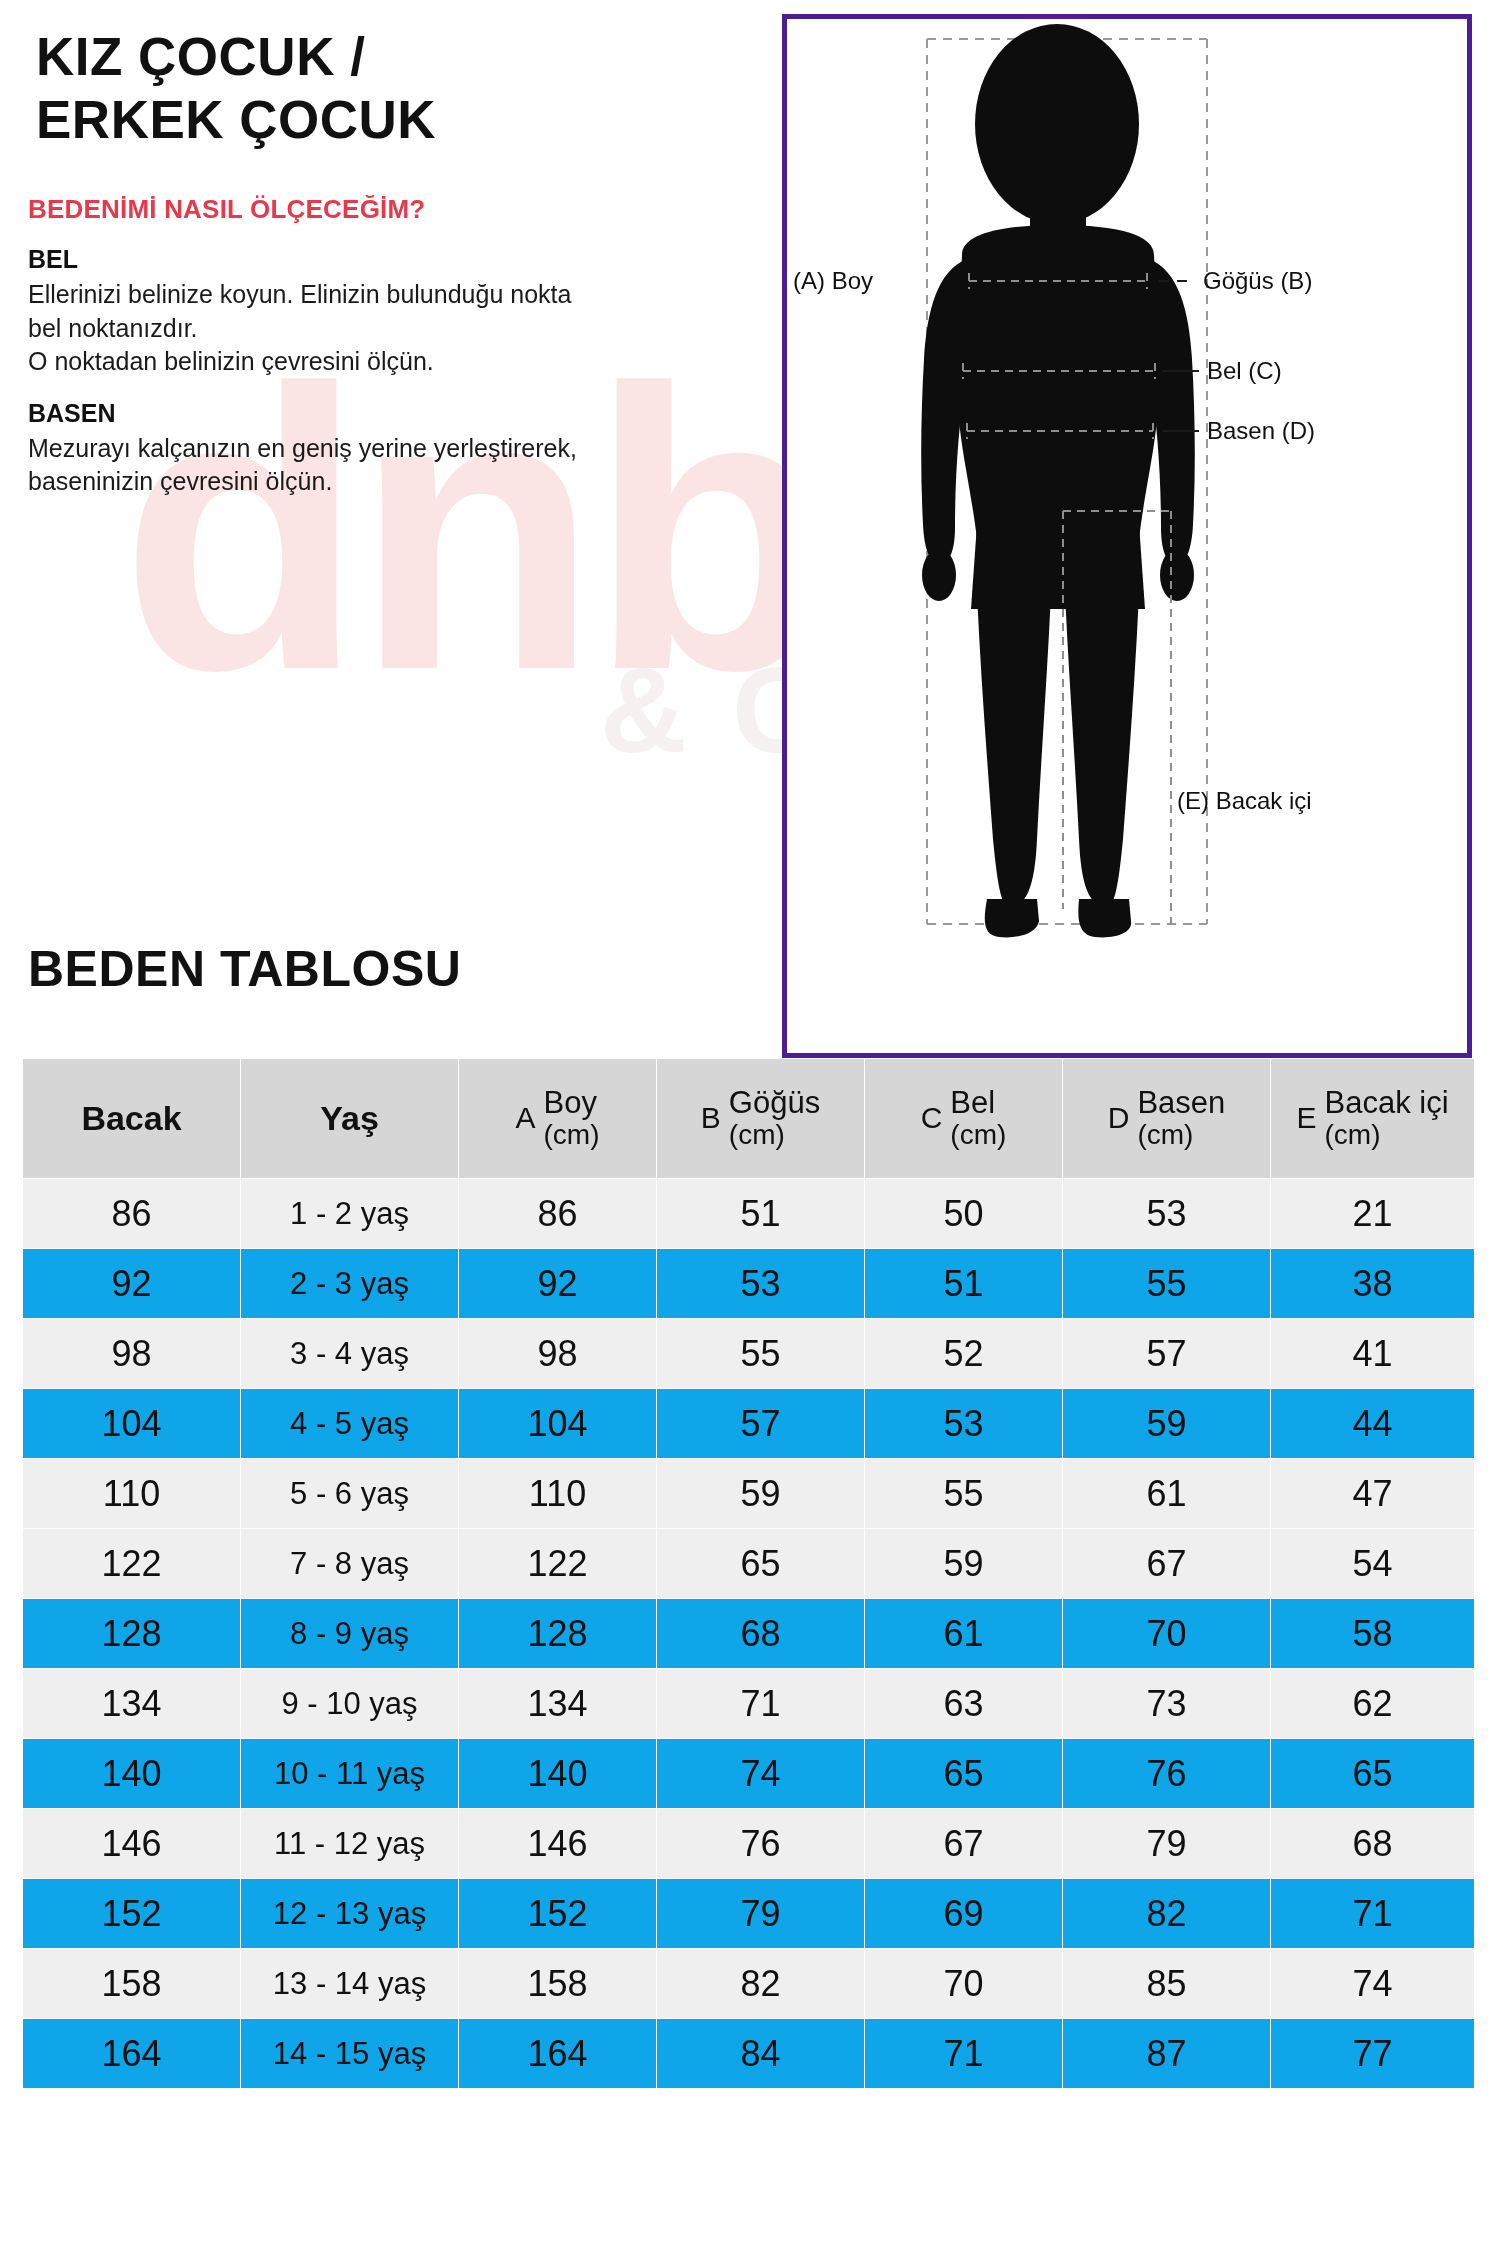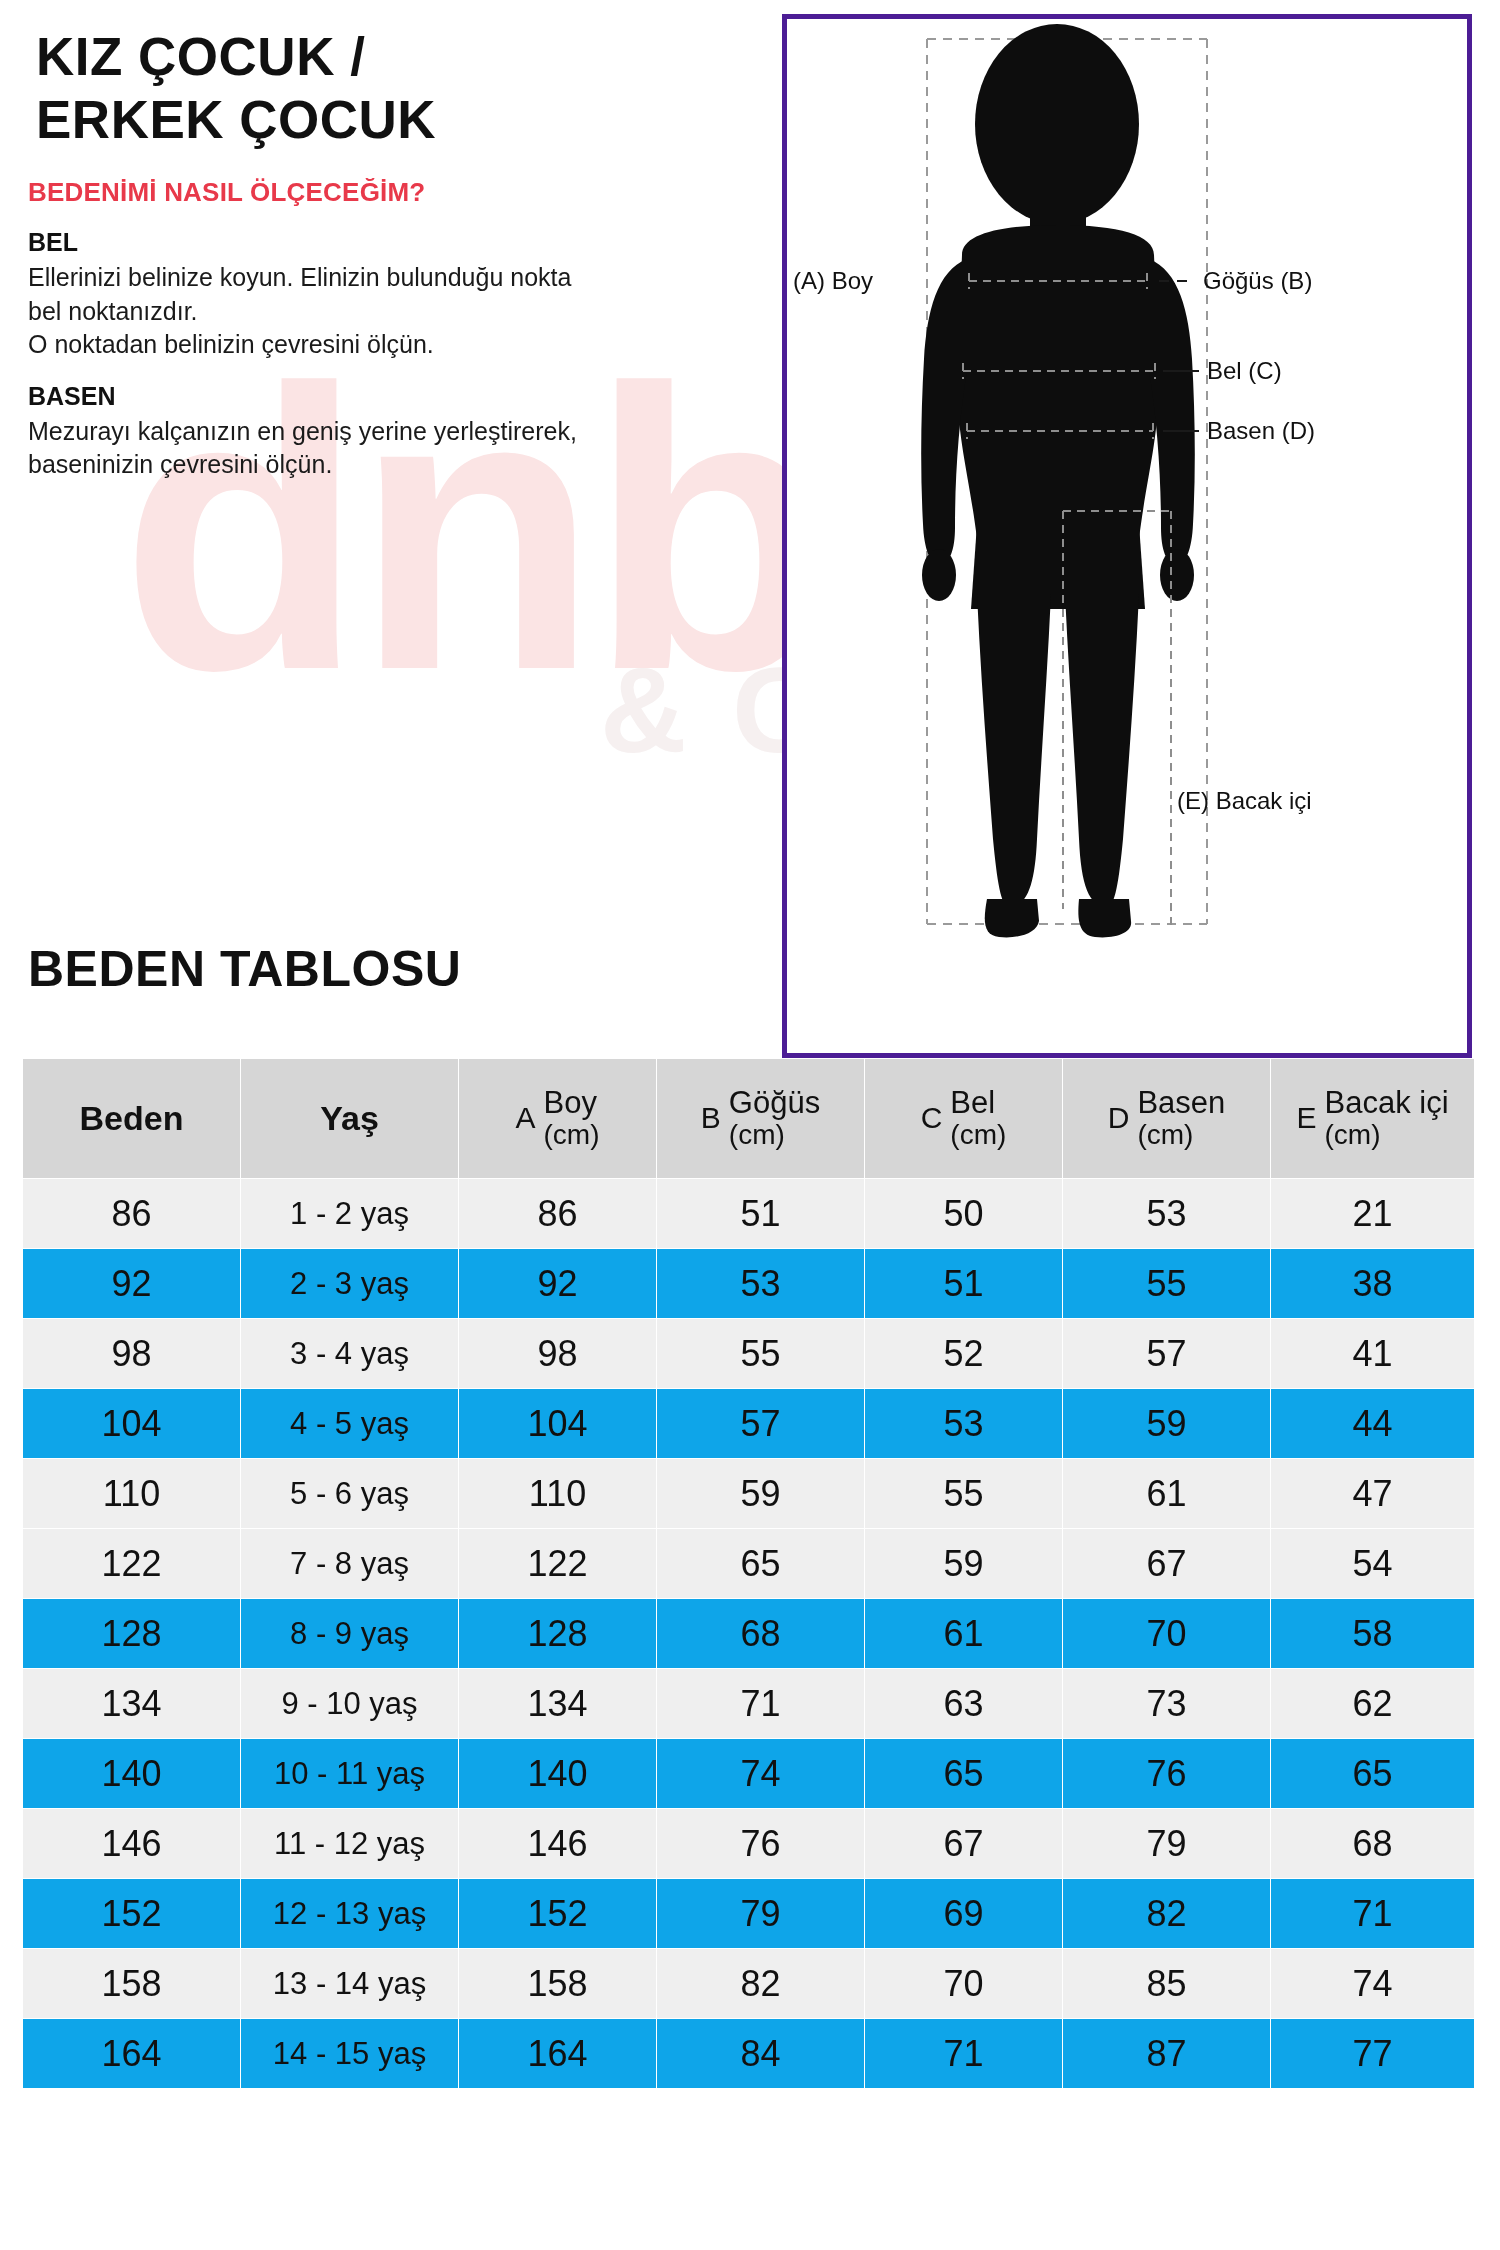--- a/index.html
+++ b/index.html
@@ -61,21 +61,21 @@
   }
   h1.title {
     margin: 8px;
     font-size: 53px;
     line-height: 1.18;
     font-weight: 700;
     color: #111111;
     letter-spacing: 0.5px;
   }
   .subtitle {
-    margin-top: 26px;
+    margin-top: 43px;
     font-size: 26px;
     font-weight: 700;
     color: #e8394a;
     letter-spacing: 0.2px;
   }
   .block { margin-top: 20px; }
   .block-title {
     font-size: 25px;
     font-weight: 700;
     color: #111111;
@@ -309,21 +309,21 @@
             <col class="c1">
             <col class="c2">
             <col class="c3">
             <col class="c4">
             <col class="c5">
             <col class="c6">
         </colgroup>
         <thead>
           <tr>
             <th>
-              <div class="th-simple">Beden</div>
+              <div class="th-simple">Bacak</div>
             </th>
             <th>
               <div class="th-simple">Yaş</div>
             </th>
             <th>
               <div class="th-combo">
                 <span class="th-letter">A</span>
                 <span class="th-stack">
                   <span class="t1">Boy</span><br>
                   <span class="t2">(cm)</span>

